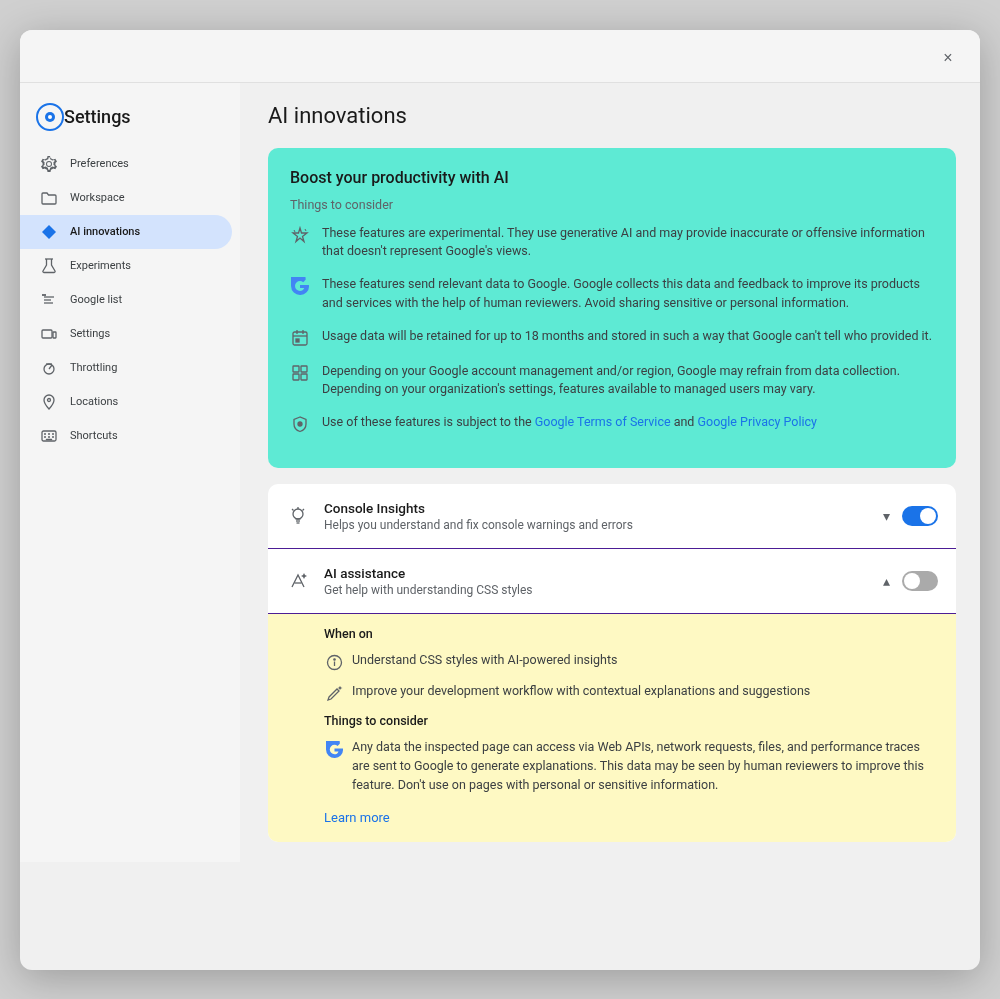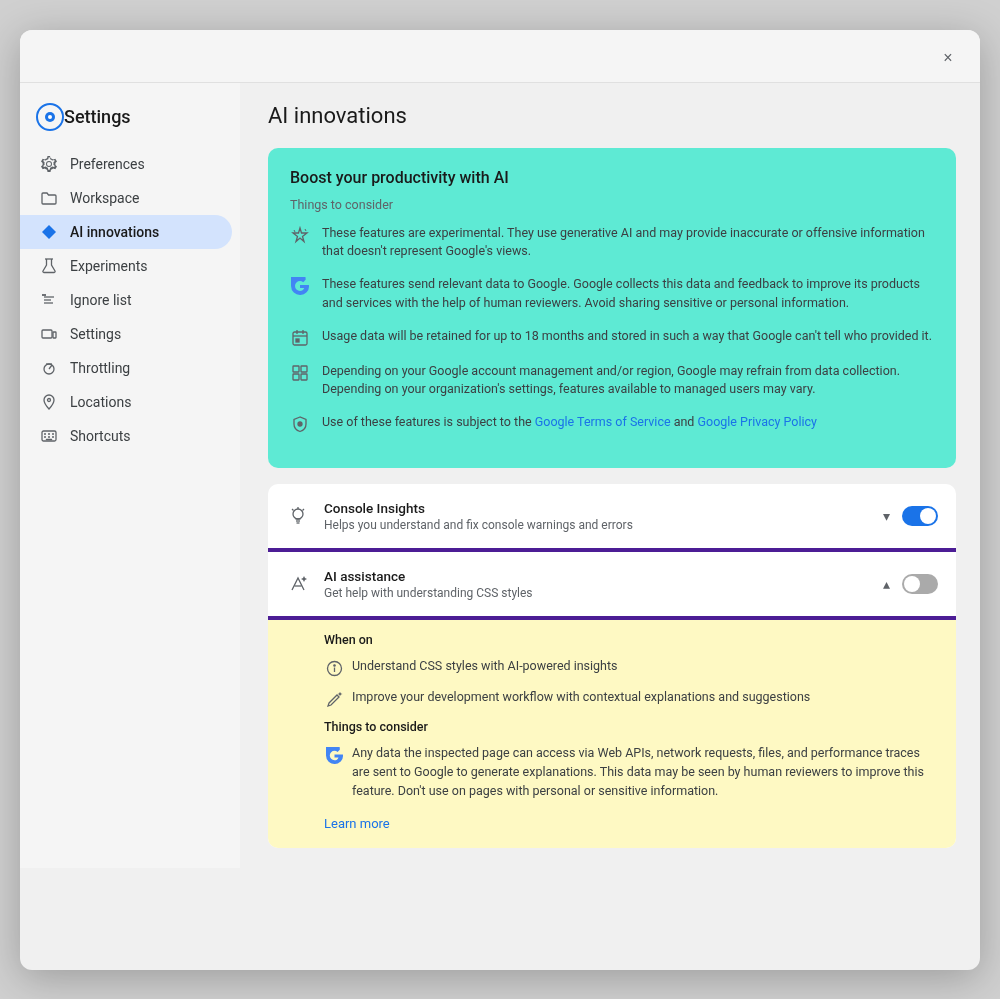--- a/index.html
+++ b/index.html
@@ -67,21 +67,21 @@
     }
     .sidebar-item {
       display: flex;
       align-items: center;
       gap: 12px;
       padding: 8px 16px 8px 20px;
       cursor: pointer;
       border-radius: 0 20px 20px 0;
       margin-right: 8px;
       color: #3c4043;
-      font-size: 14px;
+      font-size: 11px;
     }
     .sidebar-item.active {
       background: #d3e3fd;
       color: #1a1a1a;
       font-weight: 500;
     }
     .sidebar-icon {
       width: 18px;
       height: 18px;
       display: flex;
@@ -149,21 +149,21 @@
       background: #fff;
       border-radius: 10px;
       padding: 0;
       overflow: hidden;
     }
     .feature-row {
       padding: 16px 18px;
       display: flex;
       align-items: center;
       gap: 14px;
-      border-bottom: 4px solid #4c1d95;
+      border-bottom: 1px solid #4c1d95;
     }
     .feature-row:last-child { border-bottom: none; }
     .feature-icon {
       width: 24px;
       height: 24px;
       display: flex;
       align-items: center;
       justify-content: center;
       flex-shrink: 0;
       color: #5f6368;
@@ -329,21 +329,21 @@
 
       <div class="sidebar-item">
         <span class="sidebar-icon">
           <svg width="16" height="16" viewBox="0 0 16 16" fill="none" stroke="currentColor" stroke-width="1.3">
             <line x1="3" y1="5" x2="13" y2="5"></line>
             <line x1="3" y1="8" x2="10" y2="8"></line>
             <line x1="3" y1="11" x2="12" y2="11"></line>
             <line x1="1" y1="3" x2="5" y2="3" stroke-width="1.8"></line>
           </svg>
         </span>
-        <span>Ignore list</span>
+        <span>Google list</span>
       </div>
 
       <div class="sidebar-item">
         <span class="sidebar-icon">
           <svg width="16" height="16" viewBox="0 0 16 16" fill="none" stroke="currentColor" stroke-width="1.3">
             <rect x="1" y="4" width="10" height="8" rx="1"></rect>
             <rect x="12" y="6" width="3" height="6" rx="0.5"></rect>
           </svg>
         </span>
         <span>Settings</span>

